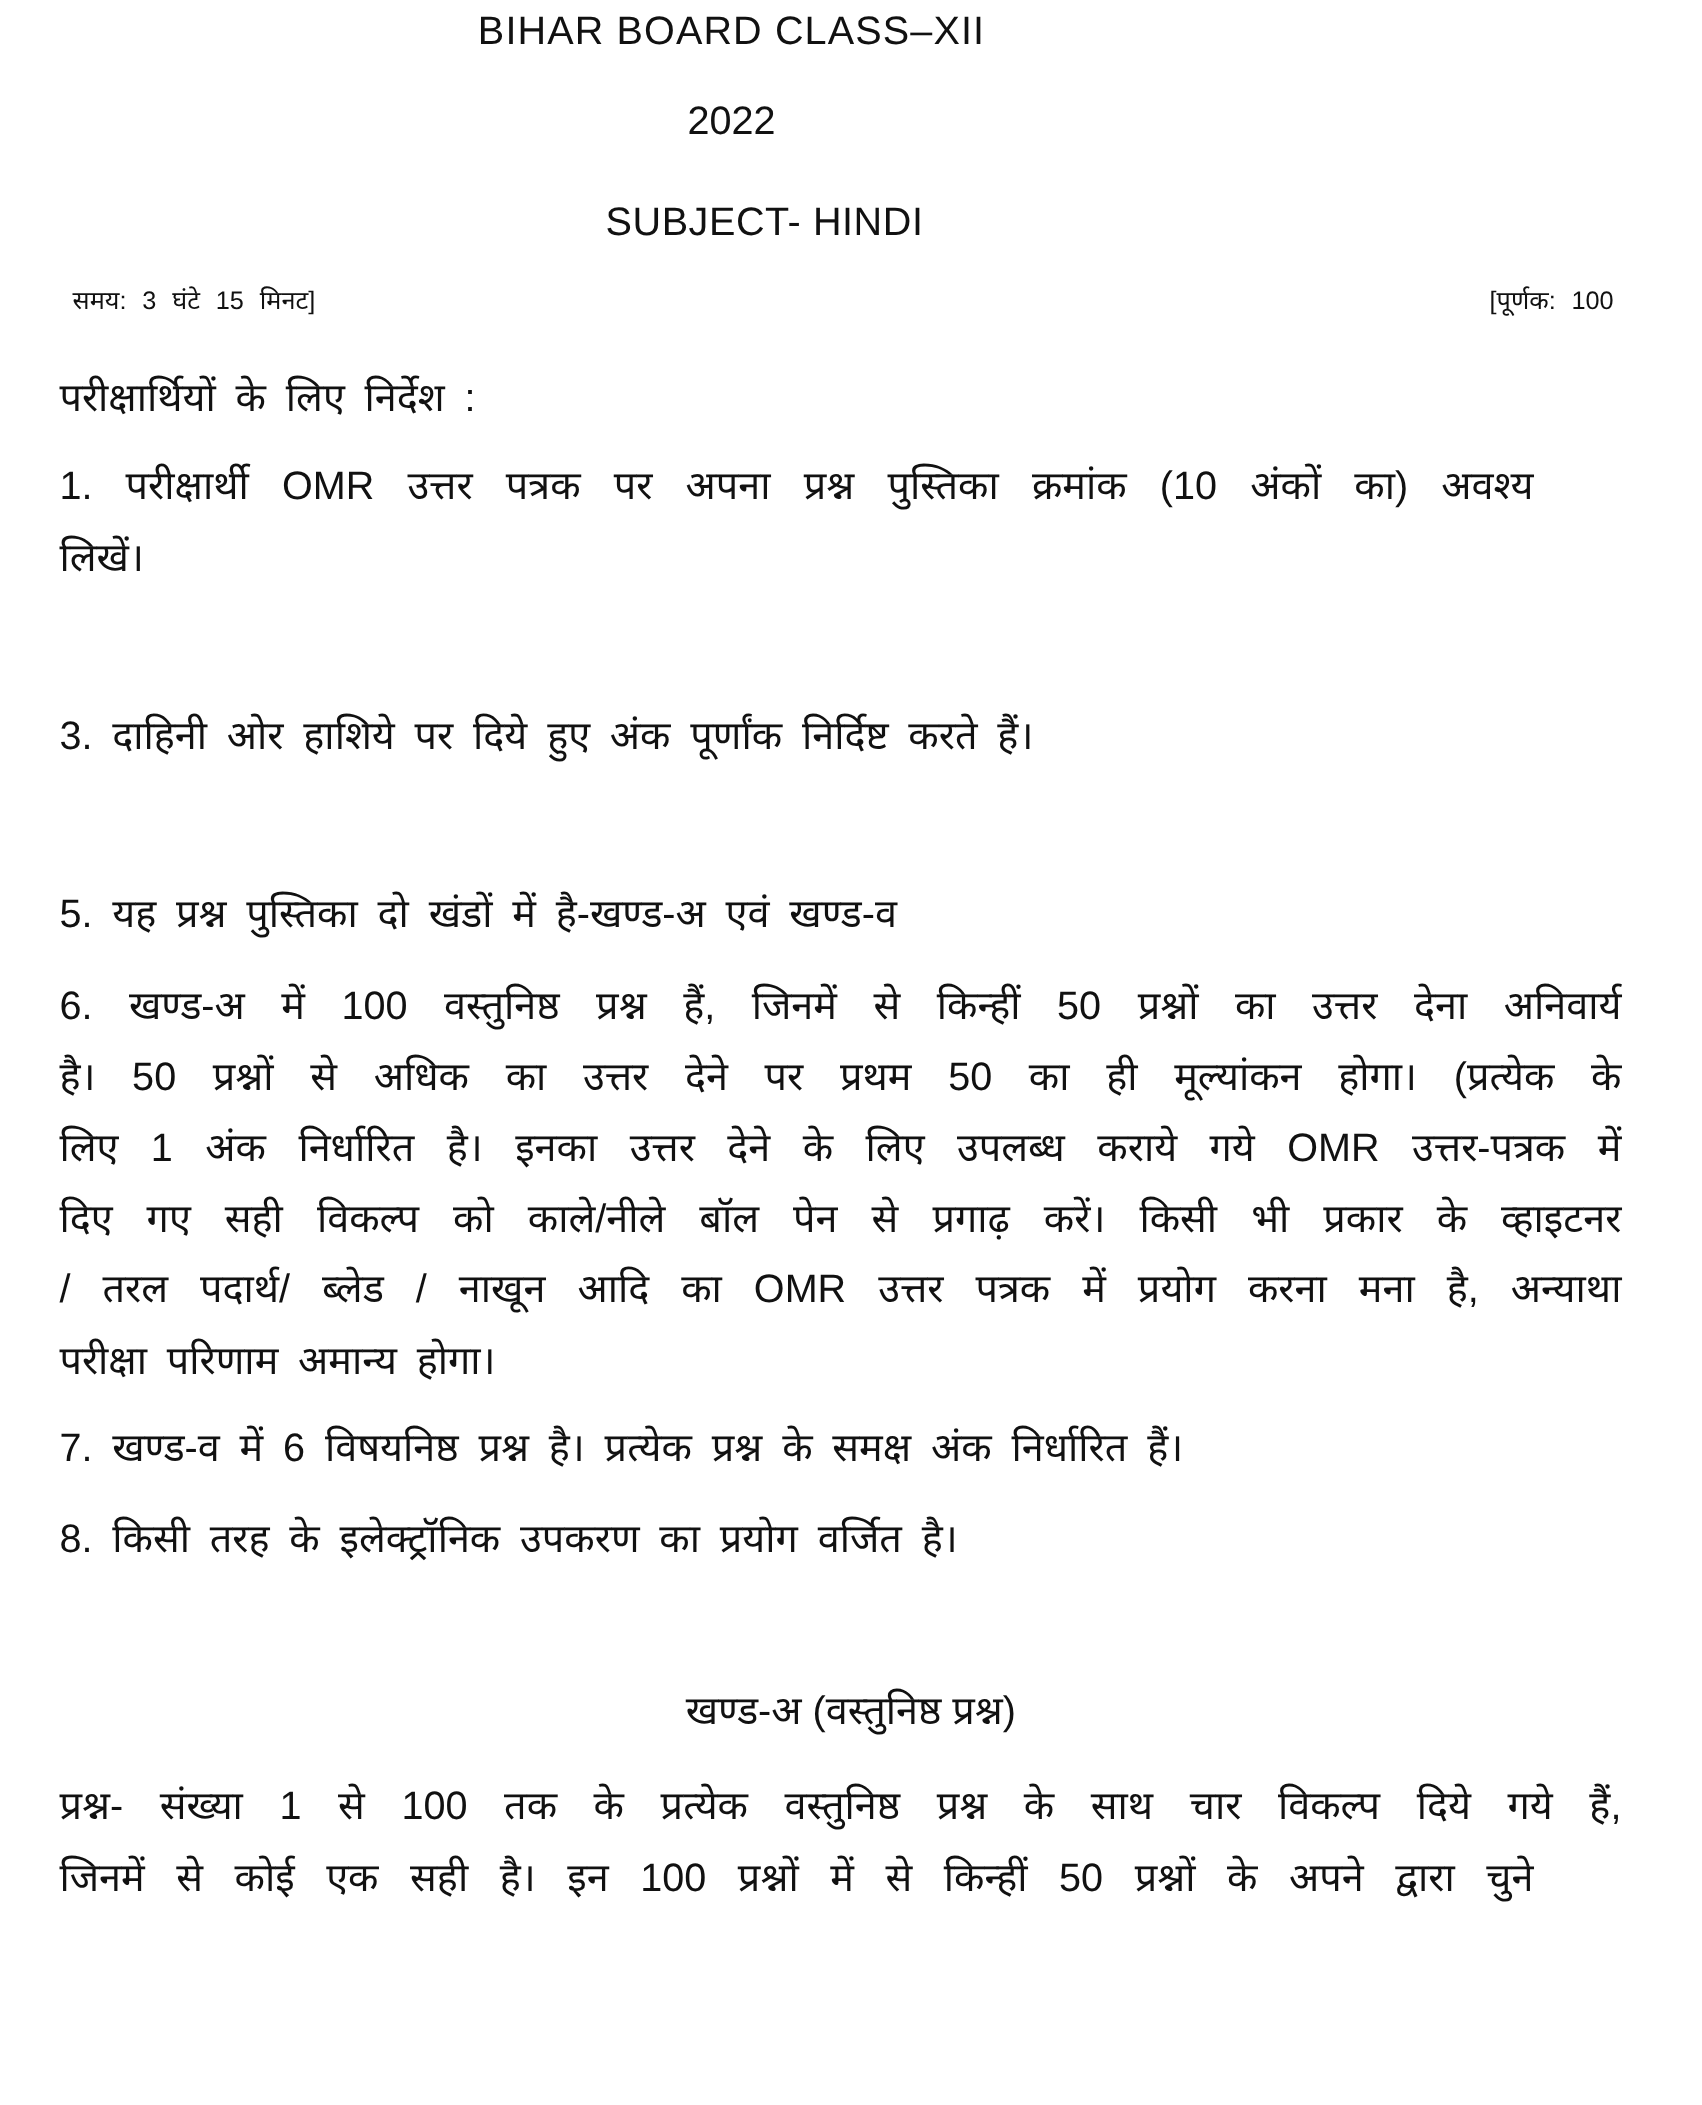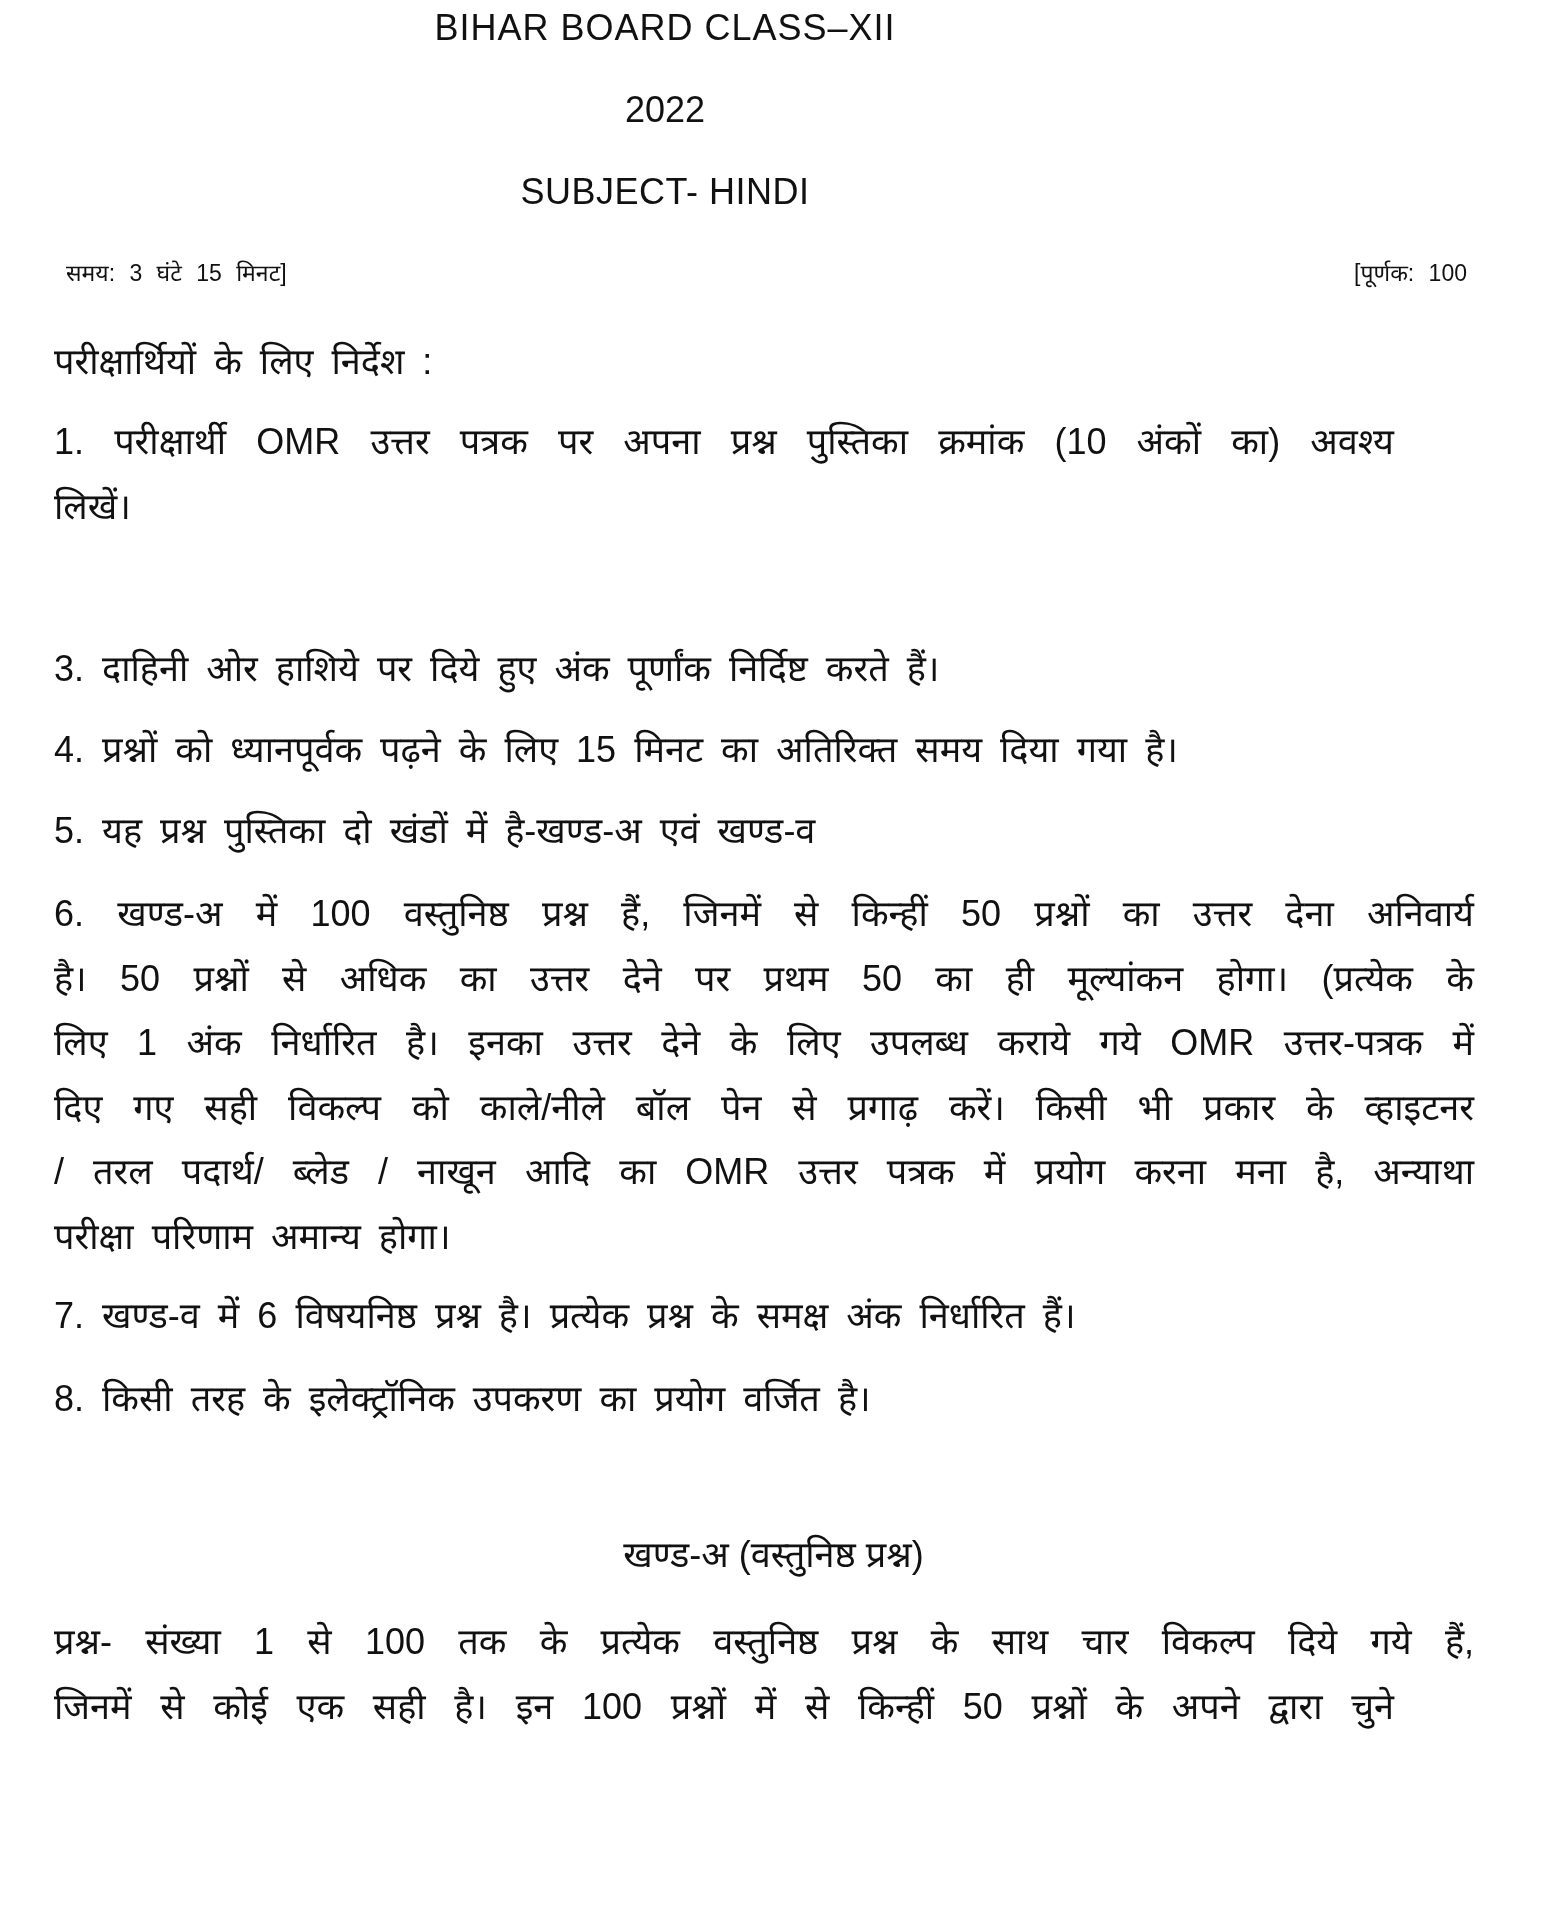--- a/index.html
+++ b/index.html
@@ -25,21 +25,21 @@
     position: absolute;
     left: 0;
     width: 1330px;
     text-align: center;
     font-size: 36px;
     line-height: 44px;
     white-space: nowrap;
   }
   .title { top: 6px; letter-spacing: 1px; }
   .year { top: 88px; }
-  .subject { top: 170px; letter-spacing: 0.5px; }
+  .subject { top: 180px; letter-spacing: 0.5px; padding-left: 30px; }
 
   .meta-row {
     position: absolute;
     top: 250px;
     left: 66px;
     right: 80px;
     height: 46px;
     font-size: 23px;
     line-height: 46px;
   }
@@ -104,23 +104,20 @@
   <div class="block instr-1">
     <span class="line-justify">1. परीक्षार्थी OMR उत्तर पत्रक पर अपना प्रश्न पुस्तिका क्रमांक (10 अंकों का) अवश्य</span>
     <span class="line">लिखें।</span>
   </div>
 
 
   <div class="block instr-3 nowrap">
     <span class="line">3. दाहिनी ओर हाशिये पर दिये हुए अंक पूर्णांक निर्दिष्ट करते हैं।</span>
   </div>
 
-  <div class="block instr-4 nowrap">
-    <span class="line">4. प्रश्नों को ध्यानपूर्वक पढ़ने के लिए 15 मिनट का अतिरिक्त समय दिया गया है।</span>
-  </div>
 
   <div class="block instr-5 nowrap">
     <span class="line">5. यह प्रश्न पुस्तिका दो खंडों में है-खण्ड-अ एवं खण्ड-व</span>
   </div>
 
   <div class="block instr-6">
     <span class="line-justify">6. खण्ड-अ में 100 वस्तुनिष्ठ प्रश्न हैं, जिनमें से किन्हीं 50 प्रश्नों का उत्तर देना अनिवार्य</span>
     <span class="line-justify">है। 50 प्रश्नों से अधिक का उत्तर देने पर प्रथम 50 का ही मूल्यांकन होगा। (प्रत्येक के</span>
     <span class="line-justify">लिए 1 अंक निर्धारित है। इनका उत्तर देने के लिए उपलब्ध कराये गये OMR उत्तर-पत्रक में</span>
     <span class="line-justify">दिए गए सही विकल्प को काले/नीले बॉल पेन से प्रगाढ़ करें। किसी भी प्रकार के व्हाइटनर</span>

